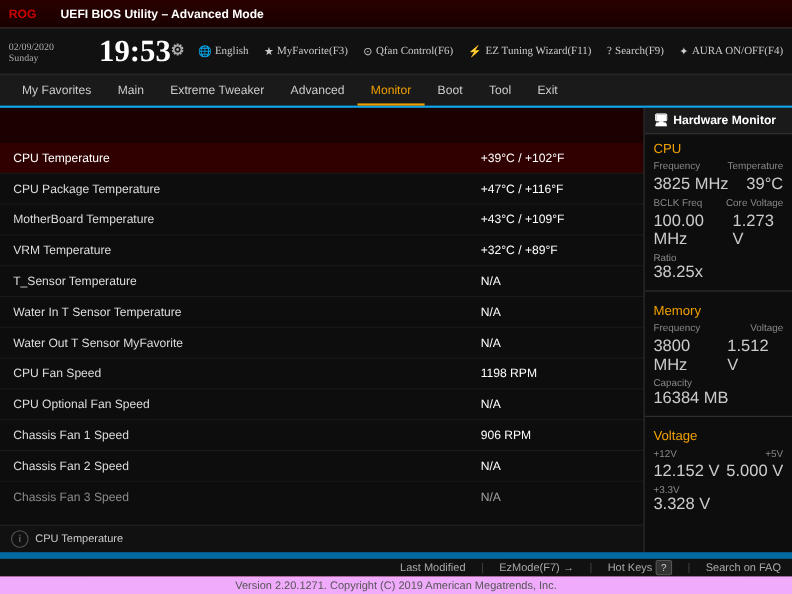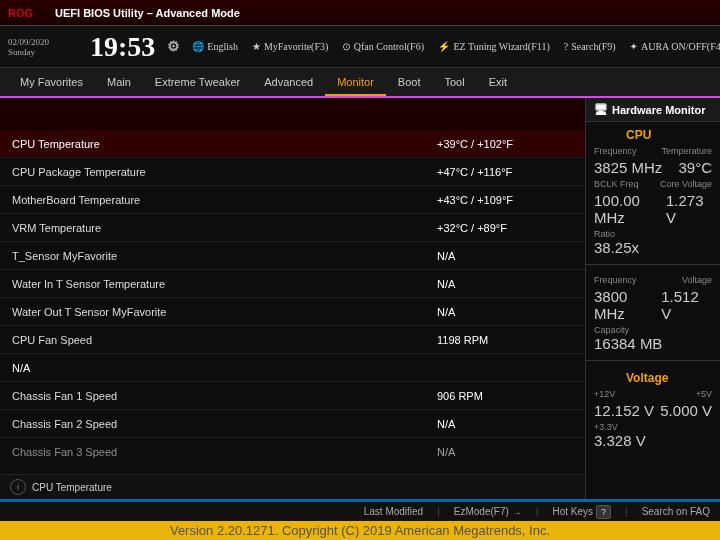--- a/index.html
+++ b/index.html
@@ -78,21 +78,21 @@
       min-width: 70px;
     }
 
     .time-display {
       font-size: 28px;
       font-weight: bold;
       color: #fff;
       line-height: 1;
       display: flex;
       align-items: center;
-      gap: 12px;
+      gap: 0;
     }
 
     .gear-icon-small {
       font-size: 14px;
       color: #aaa;
       cursor: pointer;
     }
 
     .top-nav-icons {
       display: flex;
@@ -108,21 +108,21 @@
       display: flex;
       align-items: center;
       gap: 3px;
       cursor: pointer;
       white-space: nowrap;
     }
 
     
     .menu-bar {
       background: #1a1a1a;
-      border-bottom: 2px solid #d946ef;
+      border-bottom: 2px solid #0ea5e9;
       display: flex;
       align-items: center;
       min-height: 30px;
       padding: 0 8px;
     }
 
     .menu-item {
       padding: 6px 12px;
       font-size: 11px;
       color: #ccc;
@@ -210,23 +210,22 @@
       gap: 4px;
     }
 
     .hw-section {
       padding: 6px 8px 4px;
     }
 
     .hw-section-title {
       color: #f0a000;
       font-size: 12px;
-      font-weight: bold;
+      font-weight: normal;
       margin-bottom: 4px;
-      margin-left: 32px;
     }
 
     .hw-row {
       display: flex;
       justify-content: space-between;
       margin-bottom: 3px;
     }
 
     .hw-label {
       font-size: 9px;
@@ -239,21 +238,21 @@
     }
 
     .hw-divider {
       border-top: 1px solid #333;
       margin: 4px 0;
     }
 
     
     .bottom-bar {
       background: #111;
-      border-top: 3px solid #0369a1;
+      border-top: 6px solid #0369a1;
       min-height: 22px;
       display: flex;
       align-items: center;
       justify-content: flex-end;
       padding: 0 10px;
       gap: 14px;
       font-size: 10px;
       color: #aaa;
     }
 
@@ -272,23 +271,23 @@
       background: #333;
       border: 1px solid #555;
       border-radius: 2px;
       padding: 1px 4px;
       font-size: 9px;
       color: #ccc;
     }
 
     
     .version-bar {
-      background: #eab308;
+      background: #f0abfc;
       text-align: center;
-      font-size: 13px;
+      font-size: 10px;
       color: #555;
       padding: 2px;
       min-height: 16px;
       display: flex;
       align-items: center;
       justify-content: center;
     }
 
     
     .info-bar {
@@ -387,36 +386,37 @@
         </div>
         <div class="monitor-row">
           <span class="row-label">MotherBoard Temperature</span>
           <span class="row-value">+43°C / +109°F</span>
         </div>
         <div class="monitor-row">
           <span class="row-label">VRM Temperature</span>
           <span class="row-value">+32°C / +89°F</span>
         </div>
         <div class="monitor-row">
-          <span class="row-label">T_Sensor MyFavorite</span>
+          <span class="row-label">T_Sensor Temperature</span>
           <span class="row-value">N/A</span>
         </div>
         <div class="monitor-row">
           <span class="row-label">Water In T Sensor Temperature</span>
           <span class="row-value">N/A</span>
         </div>
         <div class="monitor-row">
           <span class="row-label">Water Out T Sensor MyFavorite</span>
           <span class="row-value">N/A</span>
         </div>
         <div class="monitor-row">
           <span class="row-label">CPU Fan Speed</span>
           <span class="row-value">1198 RPM</span>
         </div>
         <div class="monitor-row">
+          <span class="row-label">CPU Optional Fan Speed</span>
           <span class="row-value">N/A</span>
         </div>
         <div class="monitor-row">
           <span class="row-label">Chassis Fan 1 Speed</span>
           <span class="row-value">906 RPM</span>
         </div>
         <div class="monitor-row">
           <span class="row-label">Chassis Fan 2 Speed</span>
           <span class="row-value">N/A</span>
         </div>
@@ -457,20 +457,21 @@
           <span class="hw-value">100.00 MHz</span>
           <span class="hw-value">1.273 V</span>
         </div>
         <div class="hw-label">Ratio</div>
         <div class="hw-value">38.25x</div>
       </div>
 
       <div class="hw-divider"></div>
 
       <div class="hw-section">
+        <div class="hw-section-title">Memory</div>
         <div class="hw-row">
           <span class="hw-label">Frequency</span>
           <span class="hw-label">Voltage</span>
         </div>
         <div class="hw-row">
           <span class="hw-value">3800 MHz</span>
           <span class="hw-value">1.512 V</span>
         </div>
         <div class="hw-label">Capacity</div>
         <div class="hw-value">16384 MB</div>

